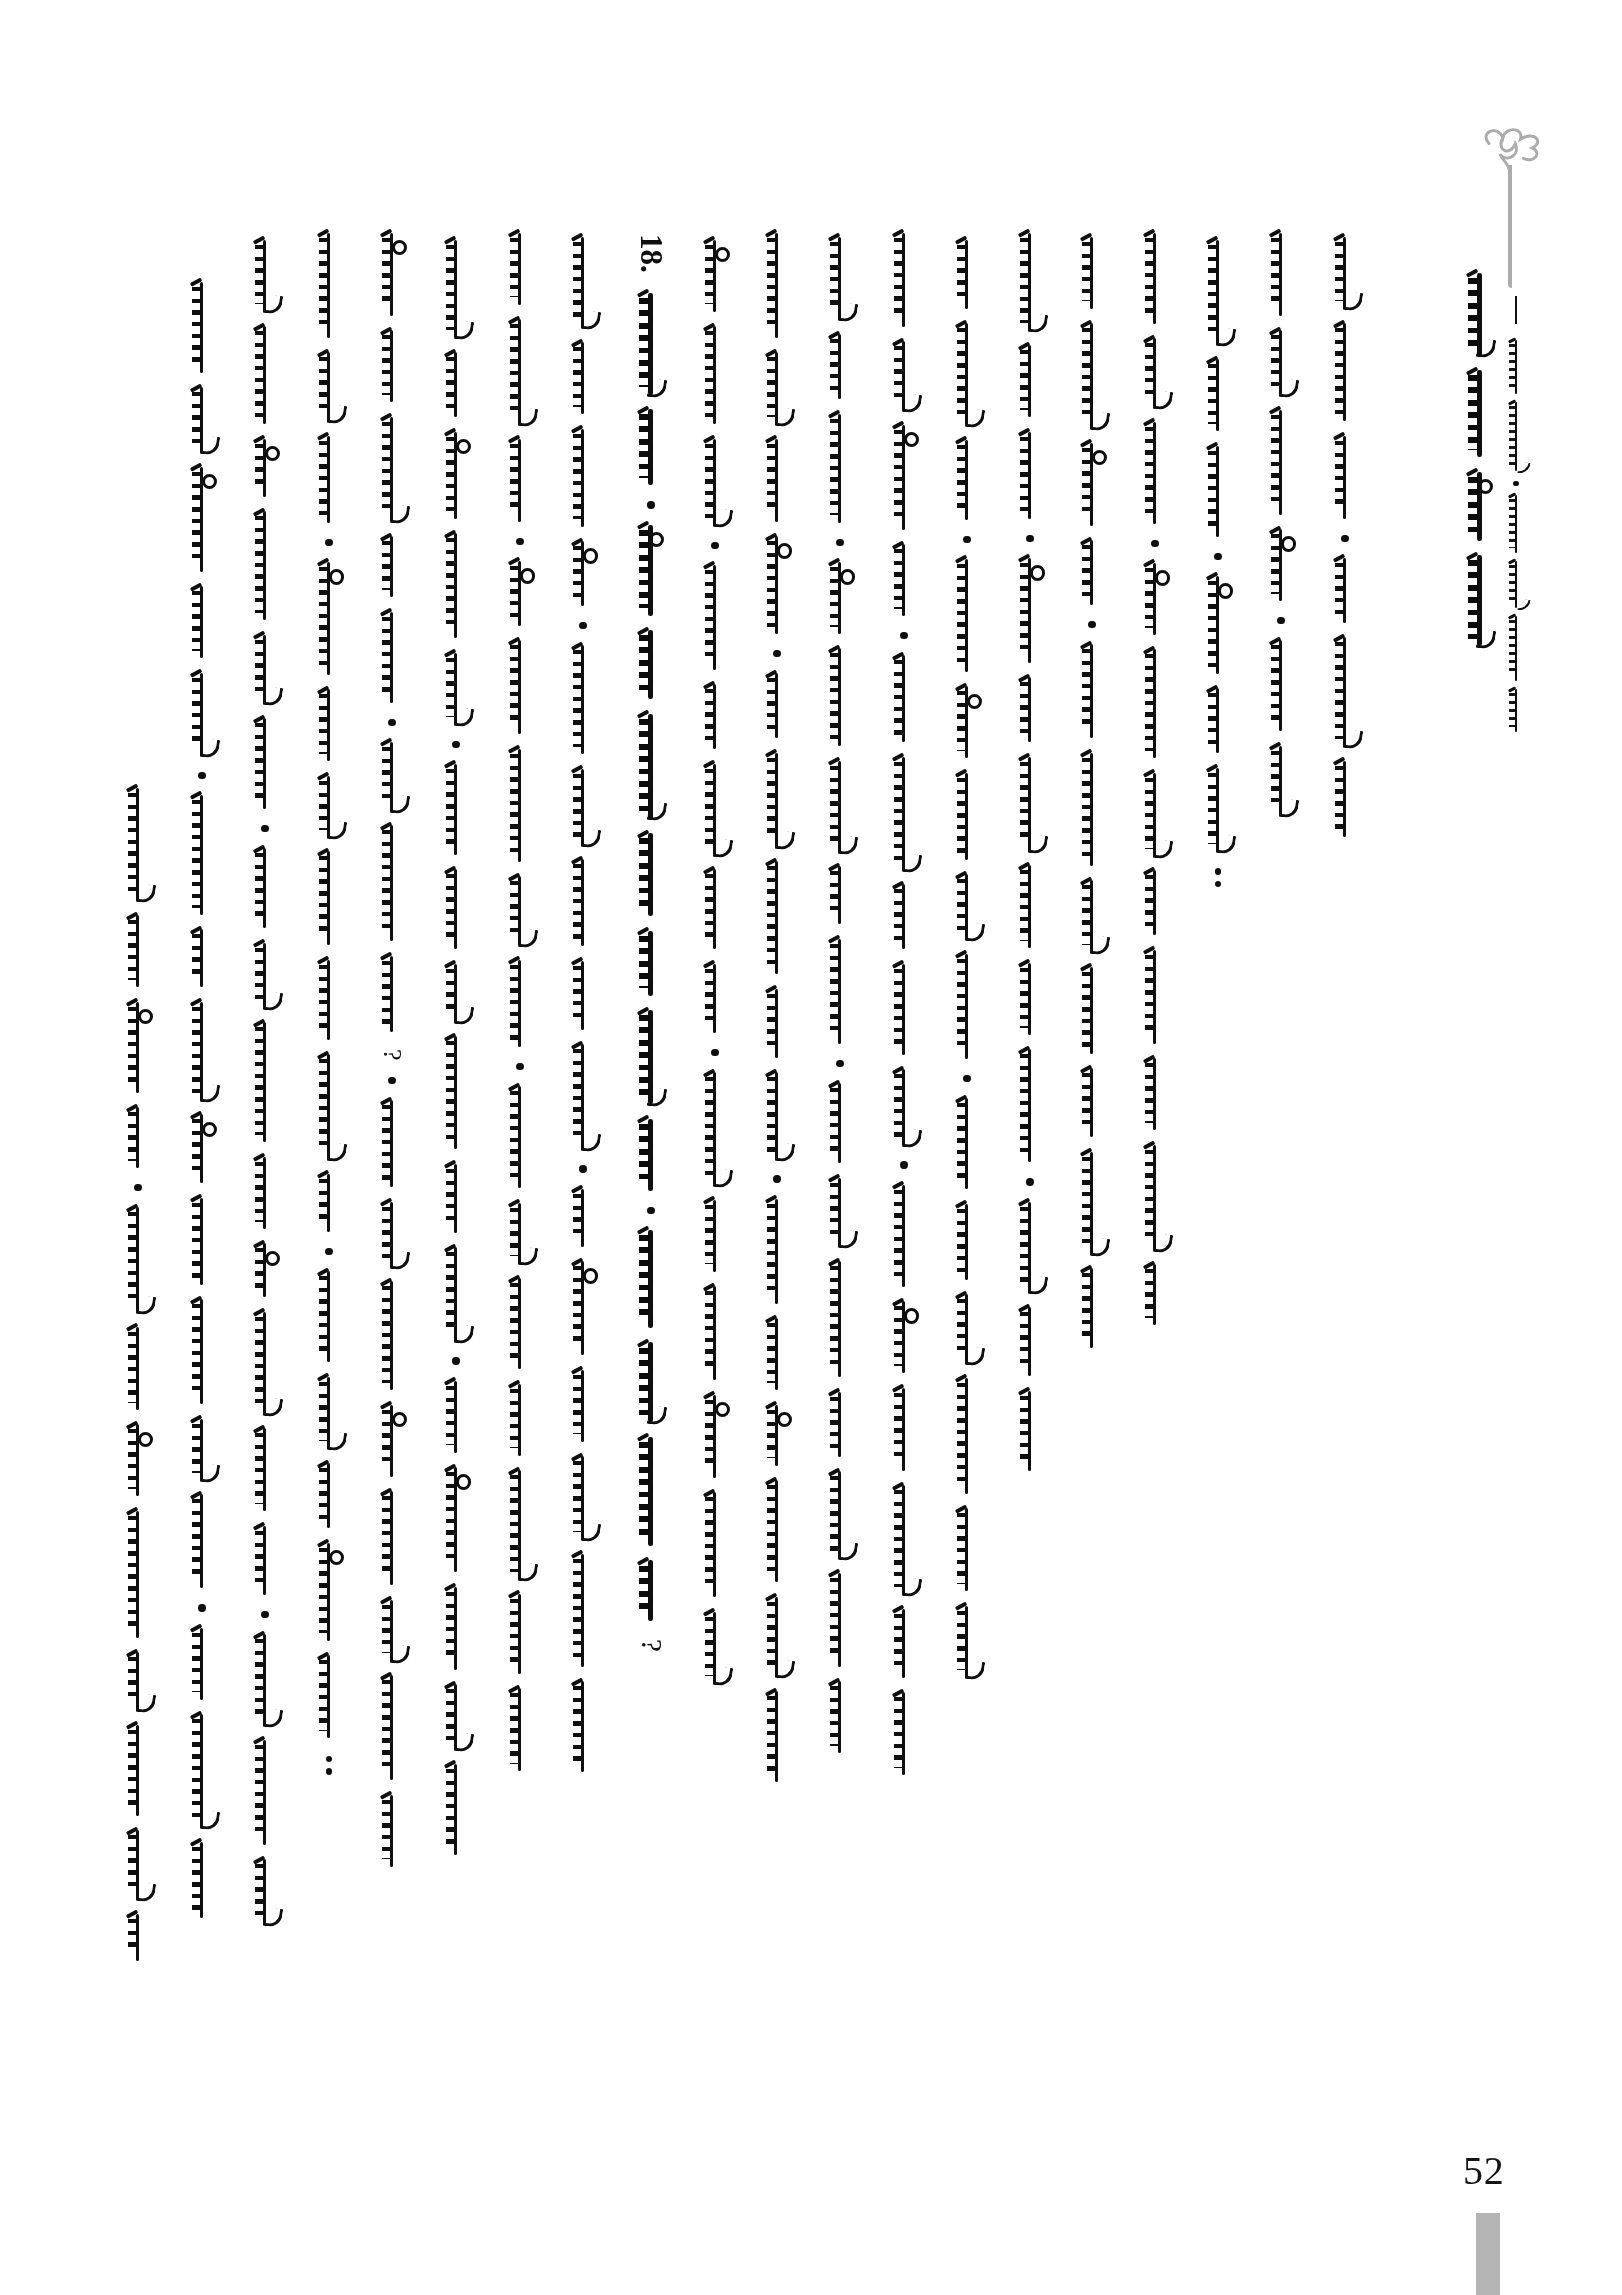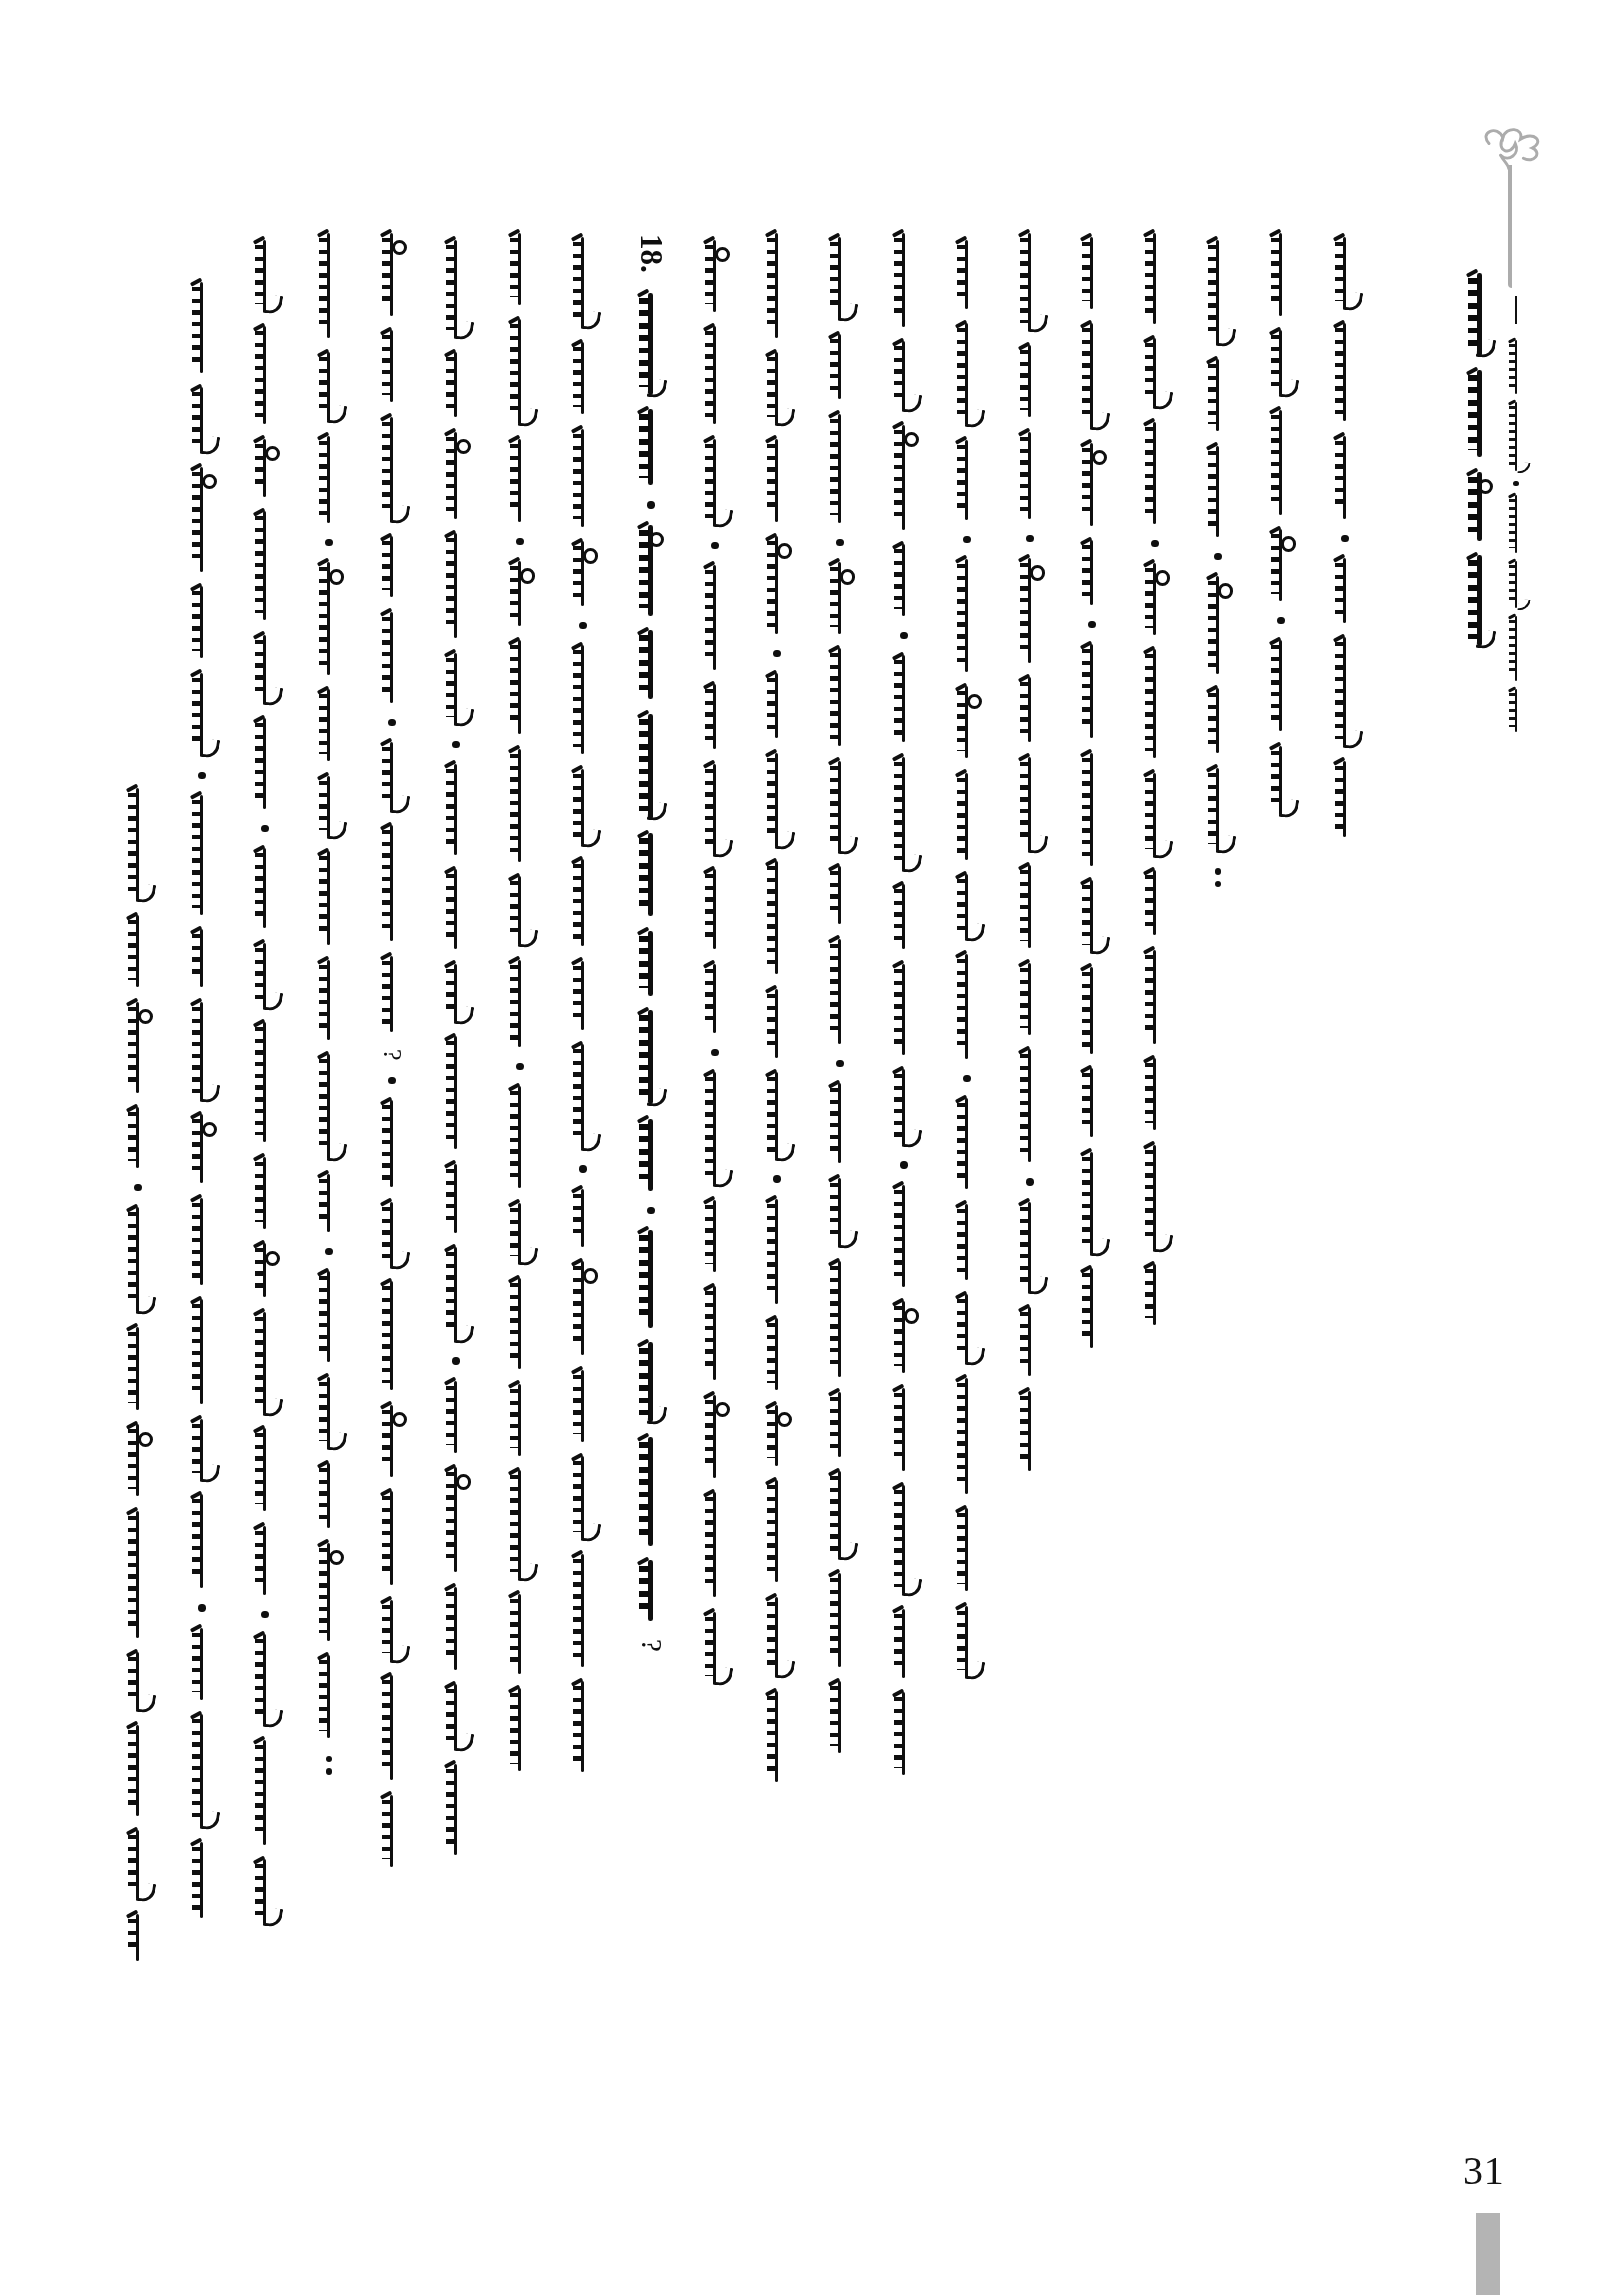--- a/index.html
+++ b/index.html
@@ -1073,17 +1073,17 @@
         <div class="mword v1" style="height: 106px;">
           <div class="head"></div>
           <div class="tail"></div>
         </div>
         <div class="mword v0" style="height: 73px;">
           <div class="head"></div>
         </div>
       </div>
     </div>
 
-  <div class="pageno">31</div>
+  <div class="pageno">52</div>
   <div class="graytab"></div>
 
 </div>
 
 
 </body></html>

